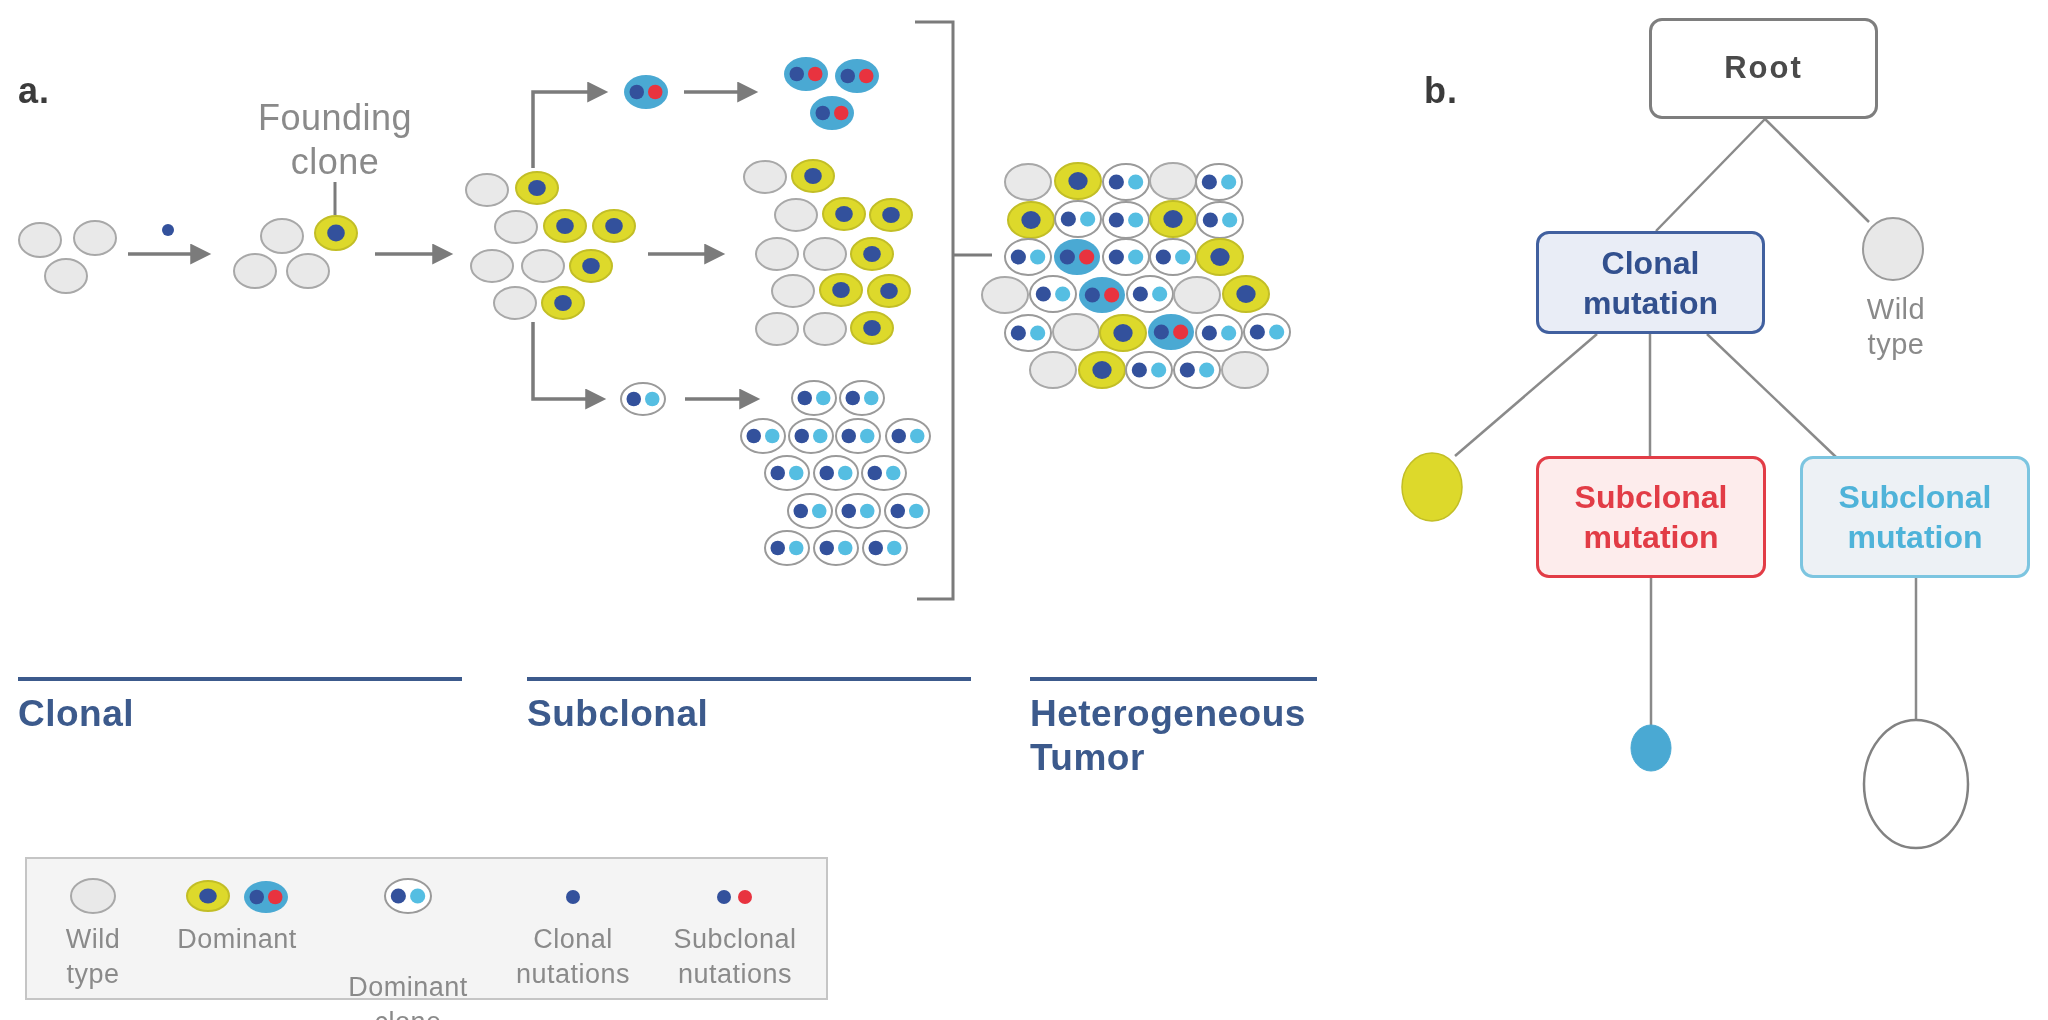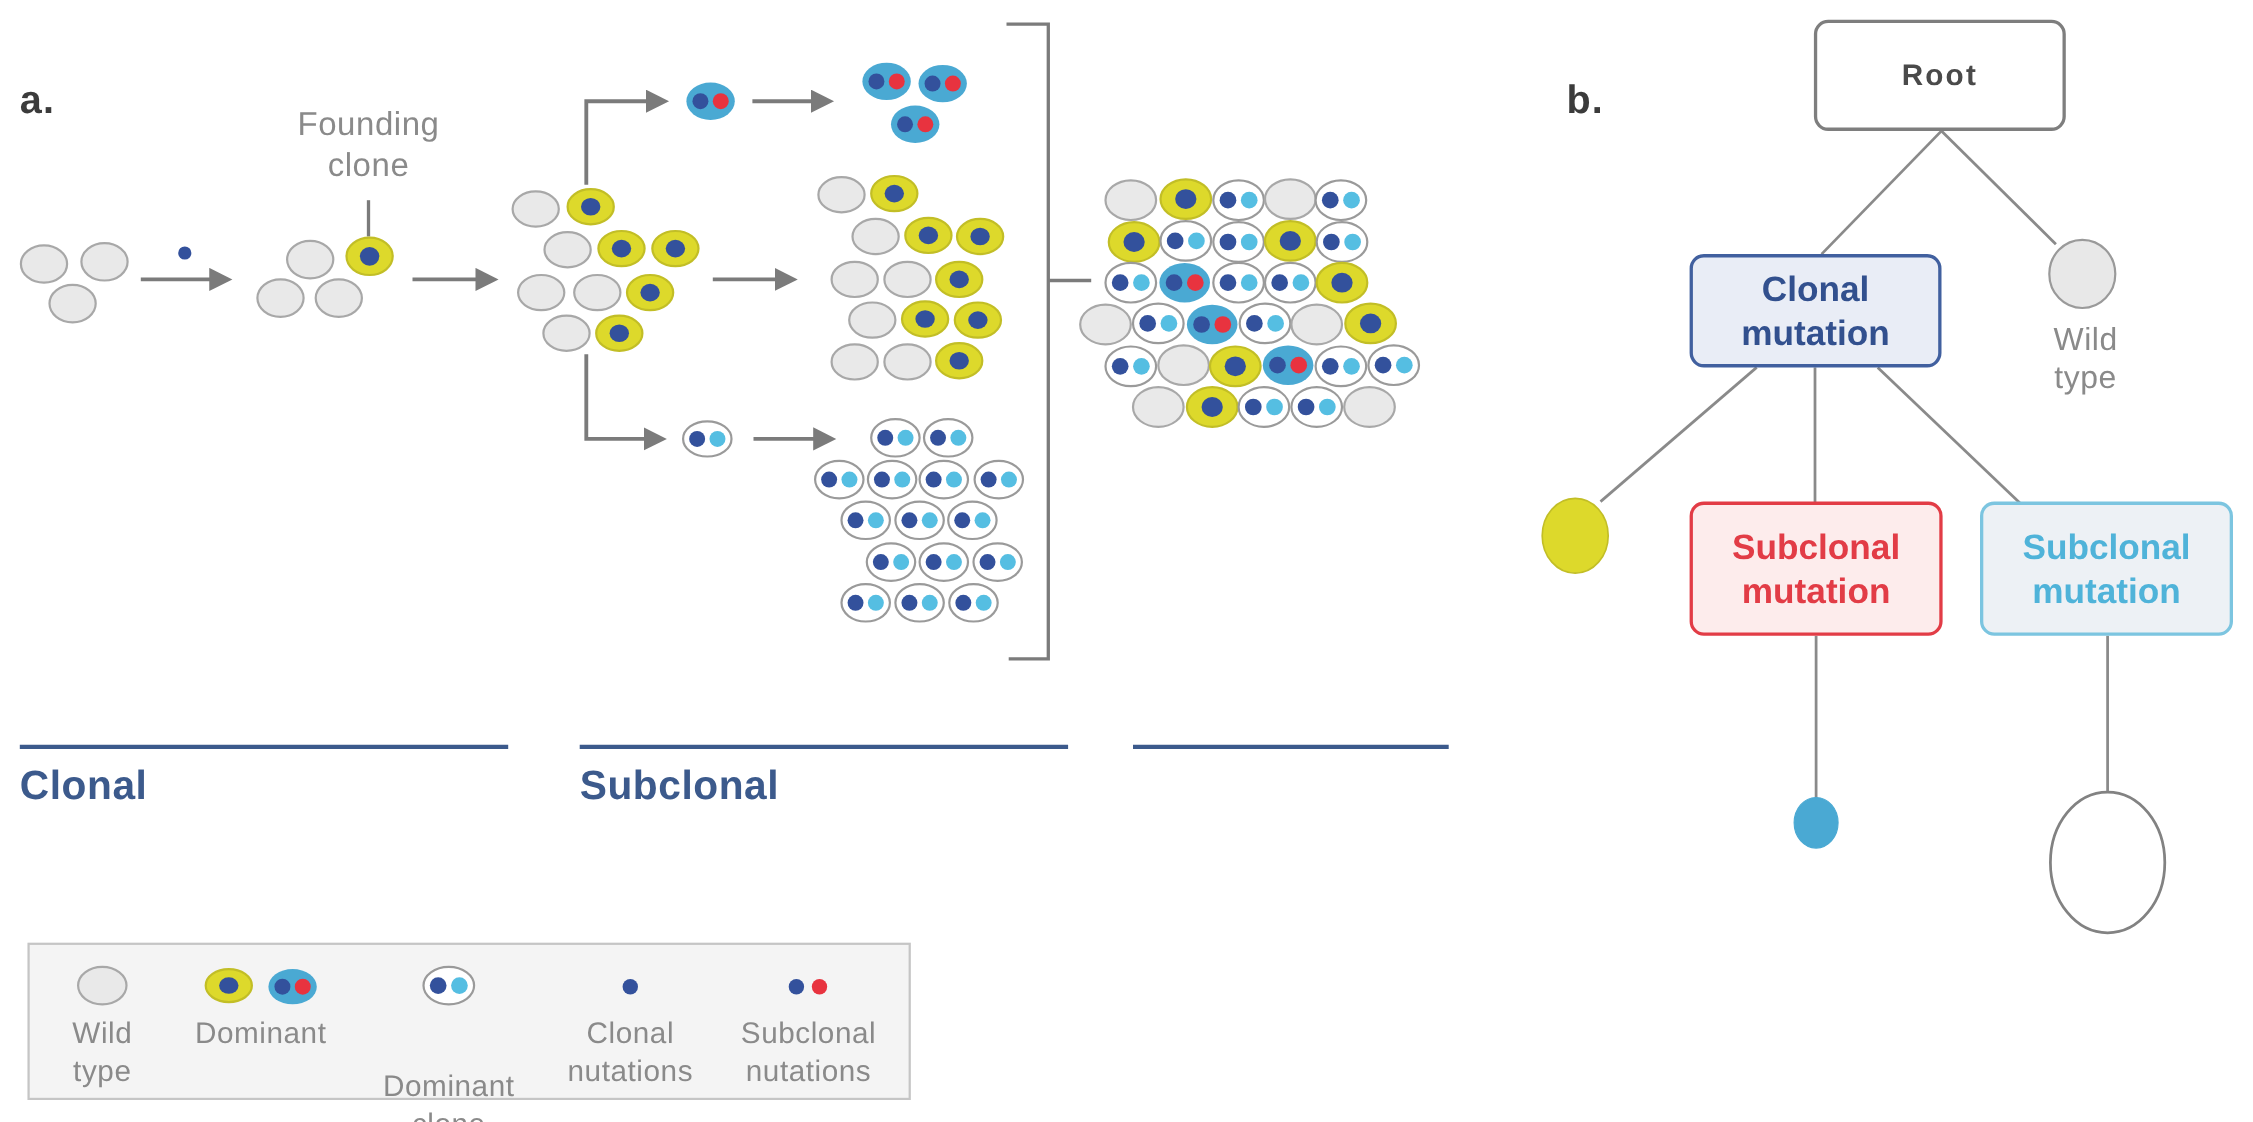--- a/index.html
+++ b/index.html
@@ -1,26 +1,26 @@
 <!DOCTYPE html>
 <html><head>
 <meta charset="utf-8">
 <style>
   html,body{margin:0;padding:0;background:#ffffff;font-family:"Liberation Sans",sans-serif;}
   .page{position:relative;width:2048px;height:1020px;overflow:hidden;background:#ffffff;}
   #scene{position:absolute;left:0;top:0;z-index:2;}
   .legend-box{position:absolute;z-index:1;background:#f4f4f4;border:2px solid #c5c5c5;box-sizing:border-box;}
   .txt{position:absolute;z-index:4;white-space:pre-line;}
   .panel-label{font-size:36px;font-weight:700;color:#3b3b3b;letter-spacing:1px;}
-  .annot{color:#8a8a8a;font-size:30px;text-align:center;line-height:1.22;letter-spacing:0.5px;}
+  .annot{color:#8a8a8a;font-size:36px;text-align:center;line-height:1.22;letter-spacing:0.5px;}
   .section-label{font-size:37px;font-weight:700;color:#3c5a8c;line-height:1.2;letter-spacing:0.5px;}
   .legend-label{font-size:27px;color:#8a8a8a;text-align:center;line-height:1.28;letter-spacing:0.5px;}
   .bnode{position:absolute;z-index:3;display:flex;align-items:center;justify-content:center;
          text-align:center;border-radius:13px;line-height:1.25;white-space:pre-line;box-sizing:border-box;}
-  .bnode.root{background:#ffffff;border:3px solid #7e7e7e;font-size:27px;font-weight:600;color:#4a4a4a;letter-spacing:2px;}
+  .bnode.root{background:#ffffff;border:3px solid #7e7e7e;font-size:31px;font-weight:600;color:#4a4a4a;letter-spacing:2px;}
   .bnode.clonal{background:#e9edf6;border:3px solid #41609f;color:#32508e;font-size:32px;font-weight:700;}
   .bnode.red{background:#fdecec;border:3px solid #e23c46;color:#e23c46;font-size:32px;font-weight:700;}
   .bnode.blue{background:#edf1f5;border:3px solid #7cc5e0;color:#4fb3d9;font-size:32px;font-weight:700;}
 </style>
 </head>
 <body>
 
 <div class="page">
 
   <div class="legend-box" style="left: 25px; top: 857px; width: 803px; height: 143px;"></div>
@@ -249,20 +249,22 @@
       <ellipse cx="1916" cy="784" rx="52" ry="64" fill="#ffffff" stroke="#828282" stroke-width="2.5"></ellipse>
     </svg>
 
   <div class="txt panel-label" style="left: 18px; top: 70px;">a.</div>
 
   <div class="txt annot" style="left: 225px; top: 96px; width: 220px;">Founding
 clone</div>
 
   <div class="txt section-label" style="left: 18px; top: 692px;">Clonal</div>
   <div class="txt section-label" style="left: 527px; top: 692px;">Subclonal</div>
+  <div class="txt section-label" style="left: 1030px; top: 692px;">Heterogeneous
+Tumor</div>
 
   <div class="txt legend-label" style="left: 3px; top: 922px; width: 180px;">Wild
 type</div>
   <div class="txt legend-label" style="left: 147px; top: 922px; width: 180px;">Dominant</div>
   <div class="txt legend-label" style="left: 318px; top: 922px; width: 180px; margin-top: 48px;">Dominant
 clone</div>
   <div class="txt legend-label" style="left: 483px; top: 922px; width: 180px;">Clonal
 nutations</div>
   <div class="txt legend-label" style="left: 645px; top: 922px; width: 180px;">Subclonal
 nutations</div>

